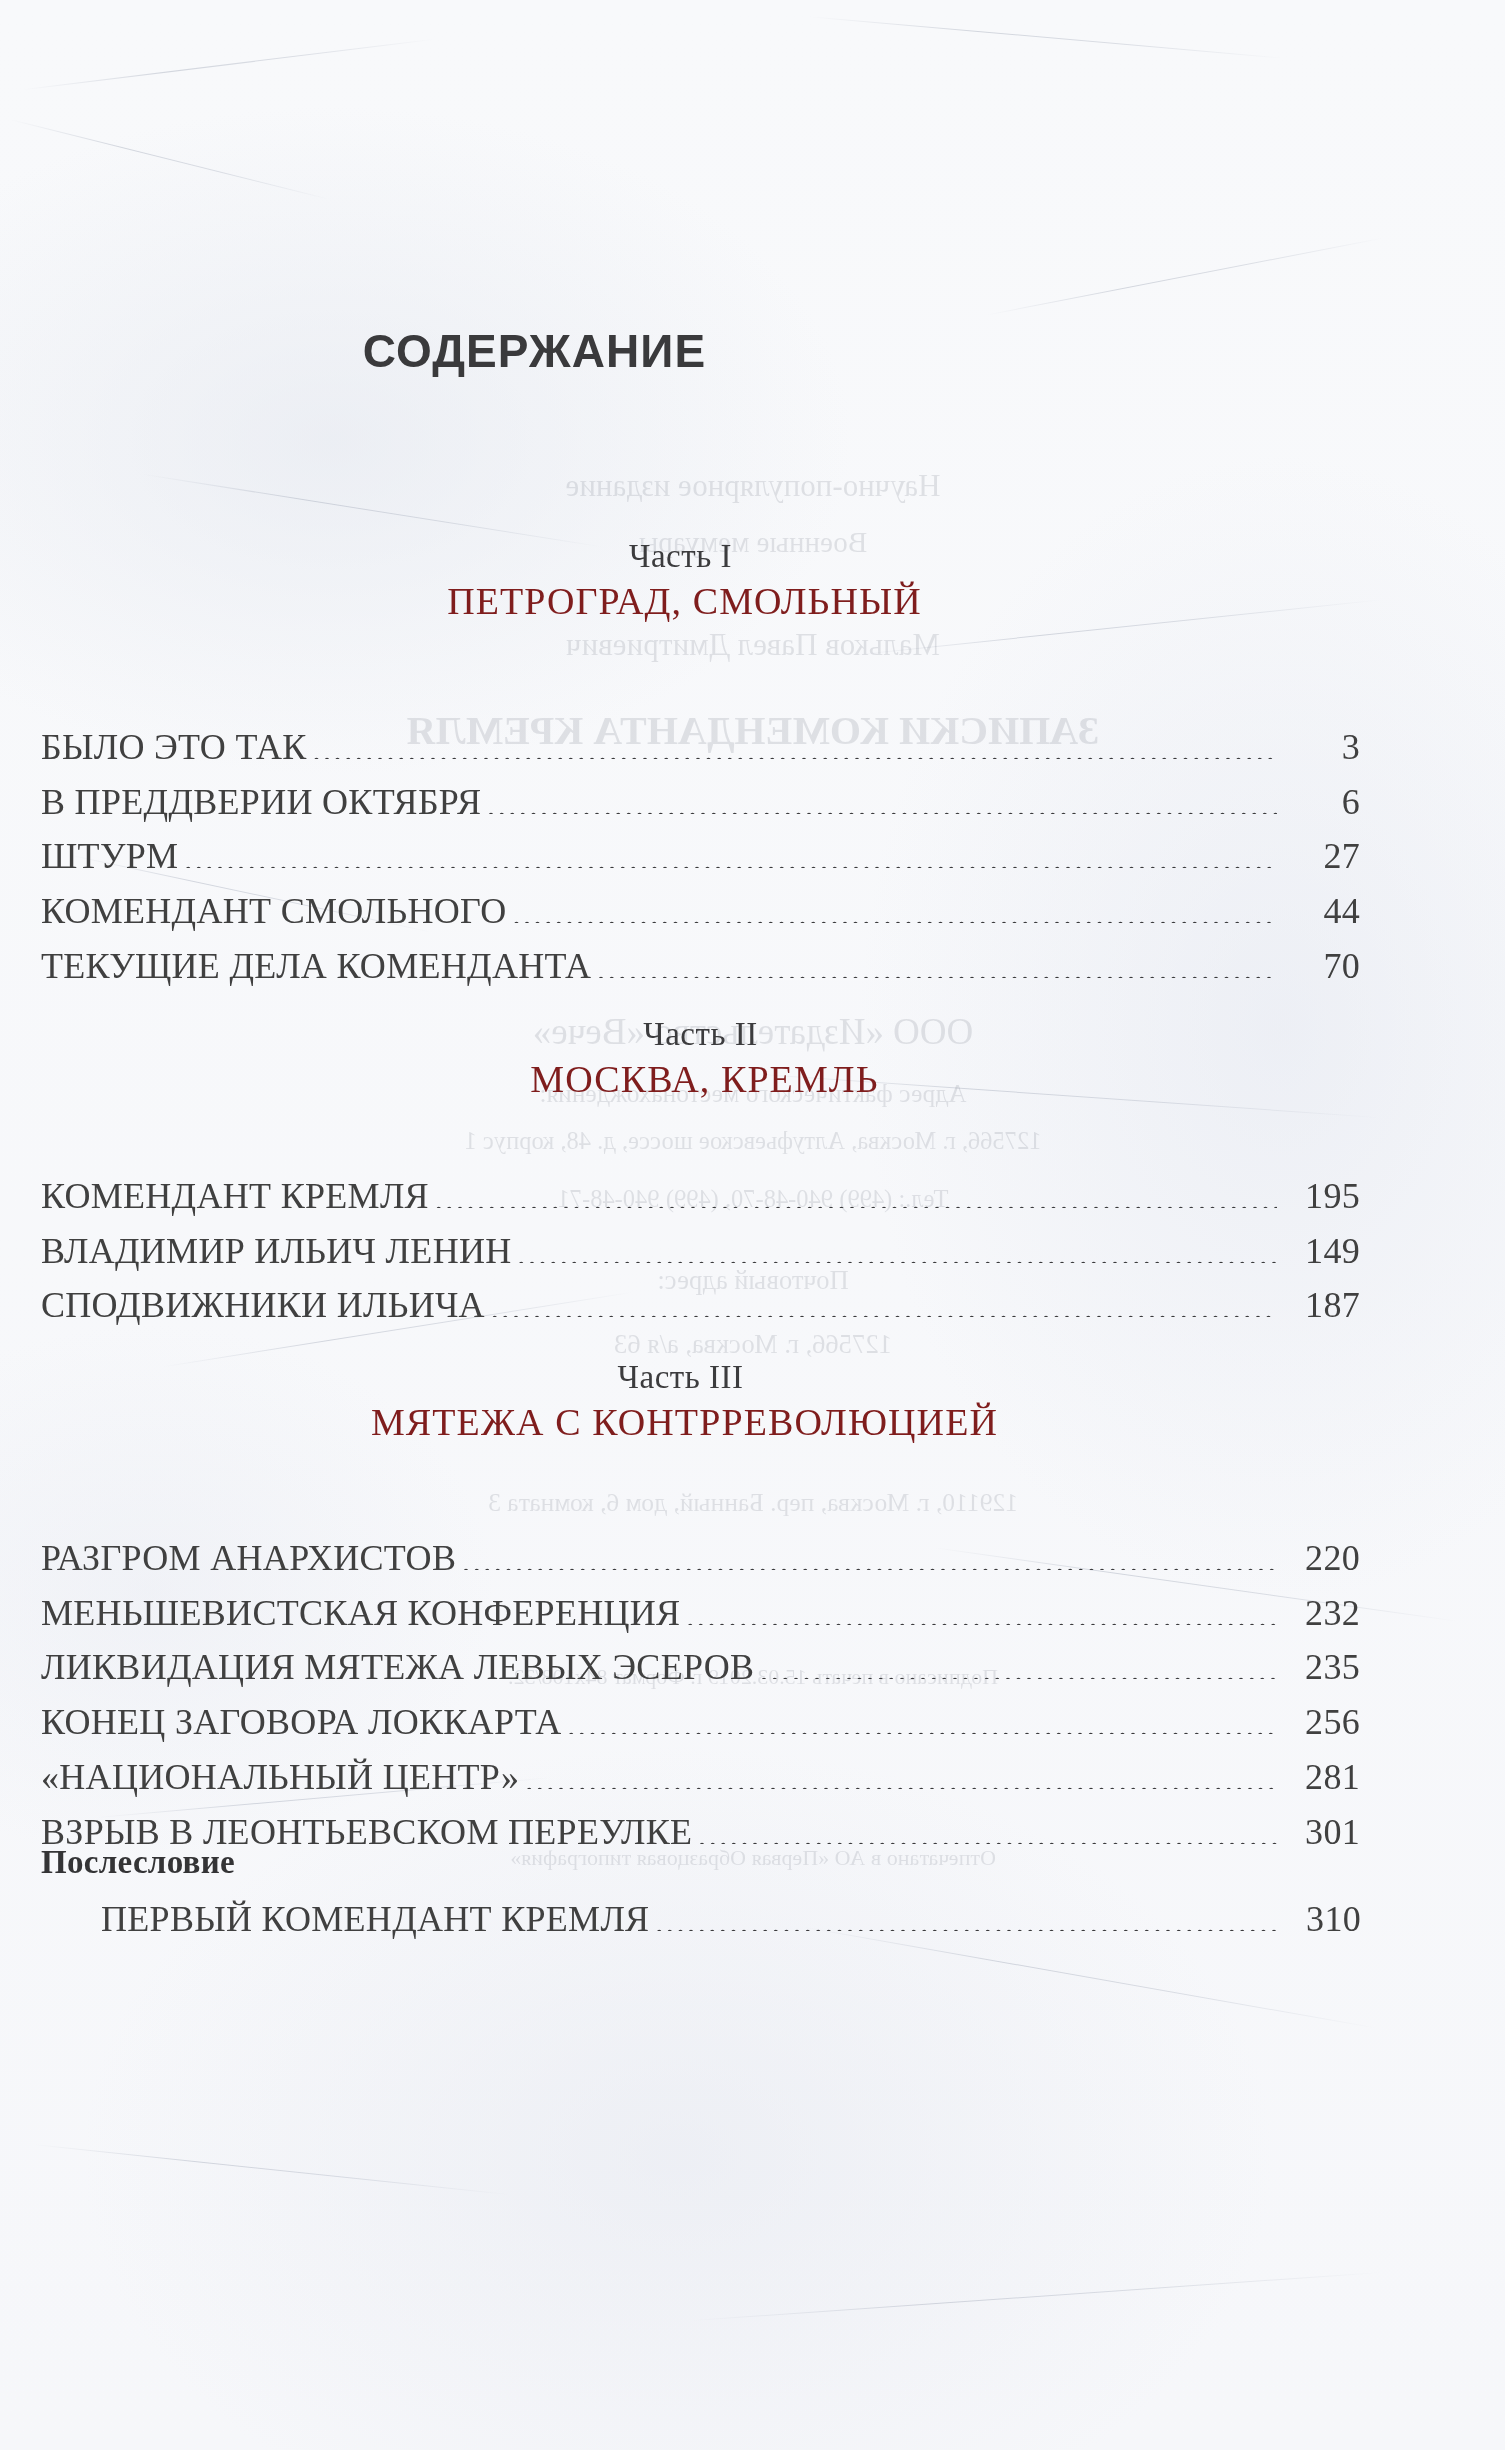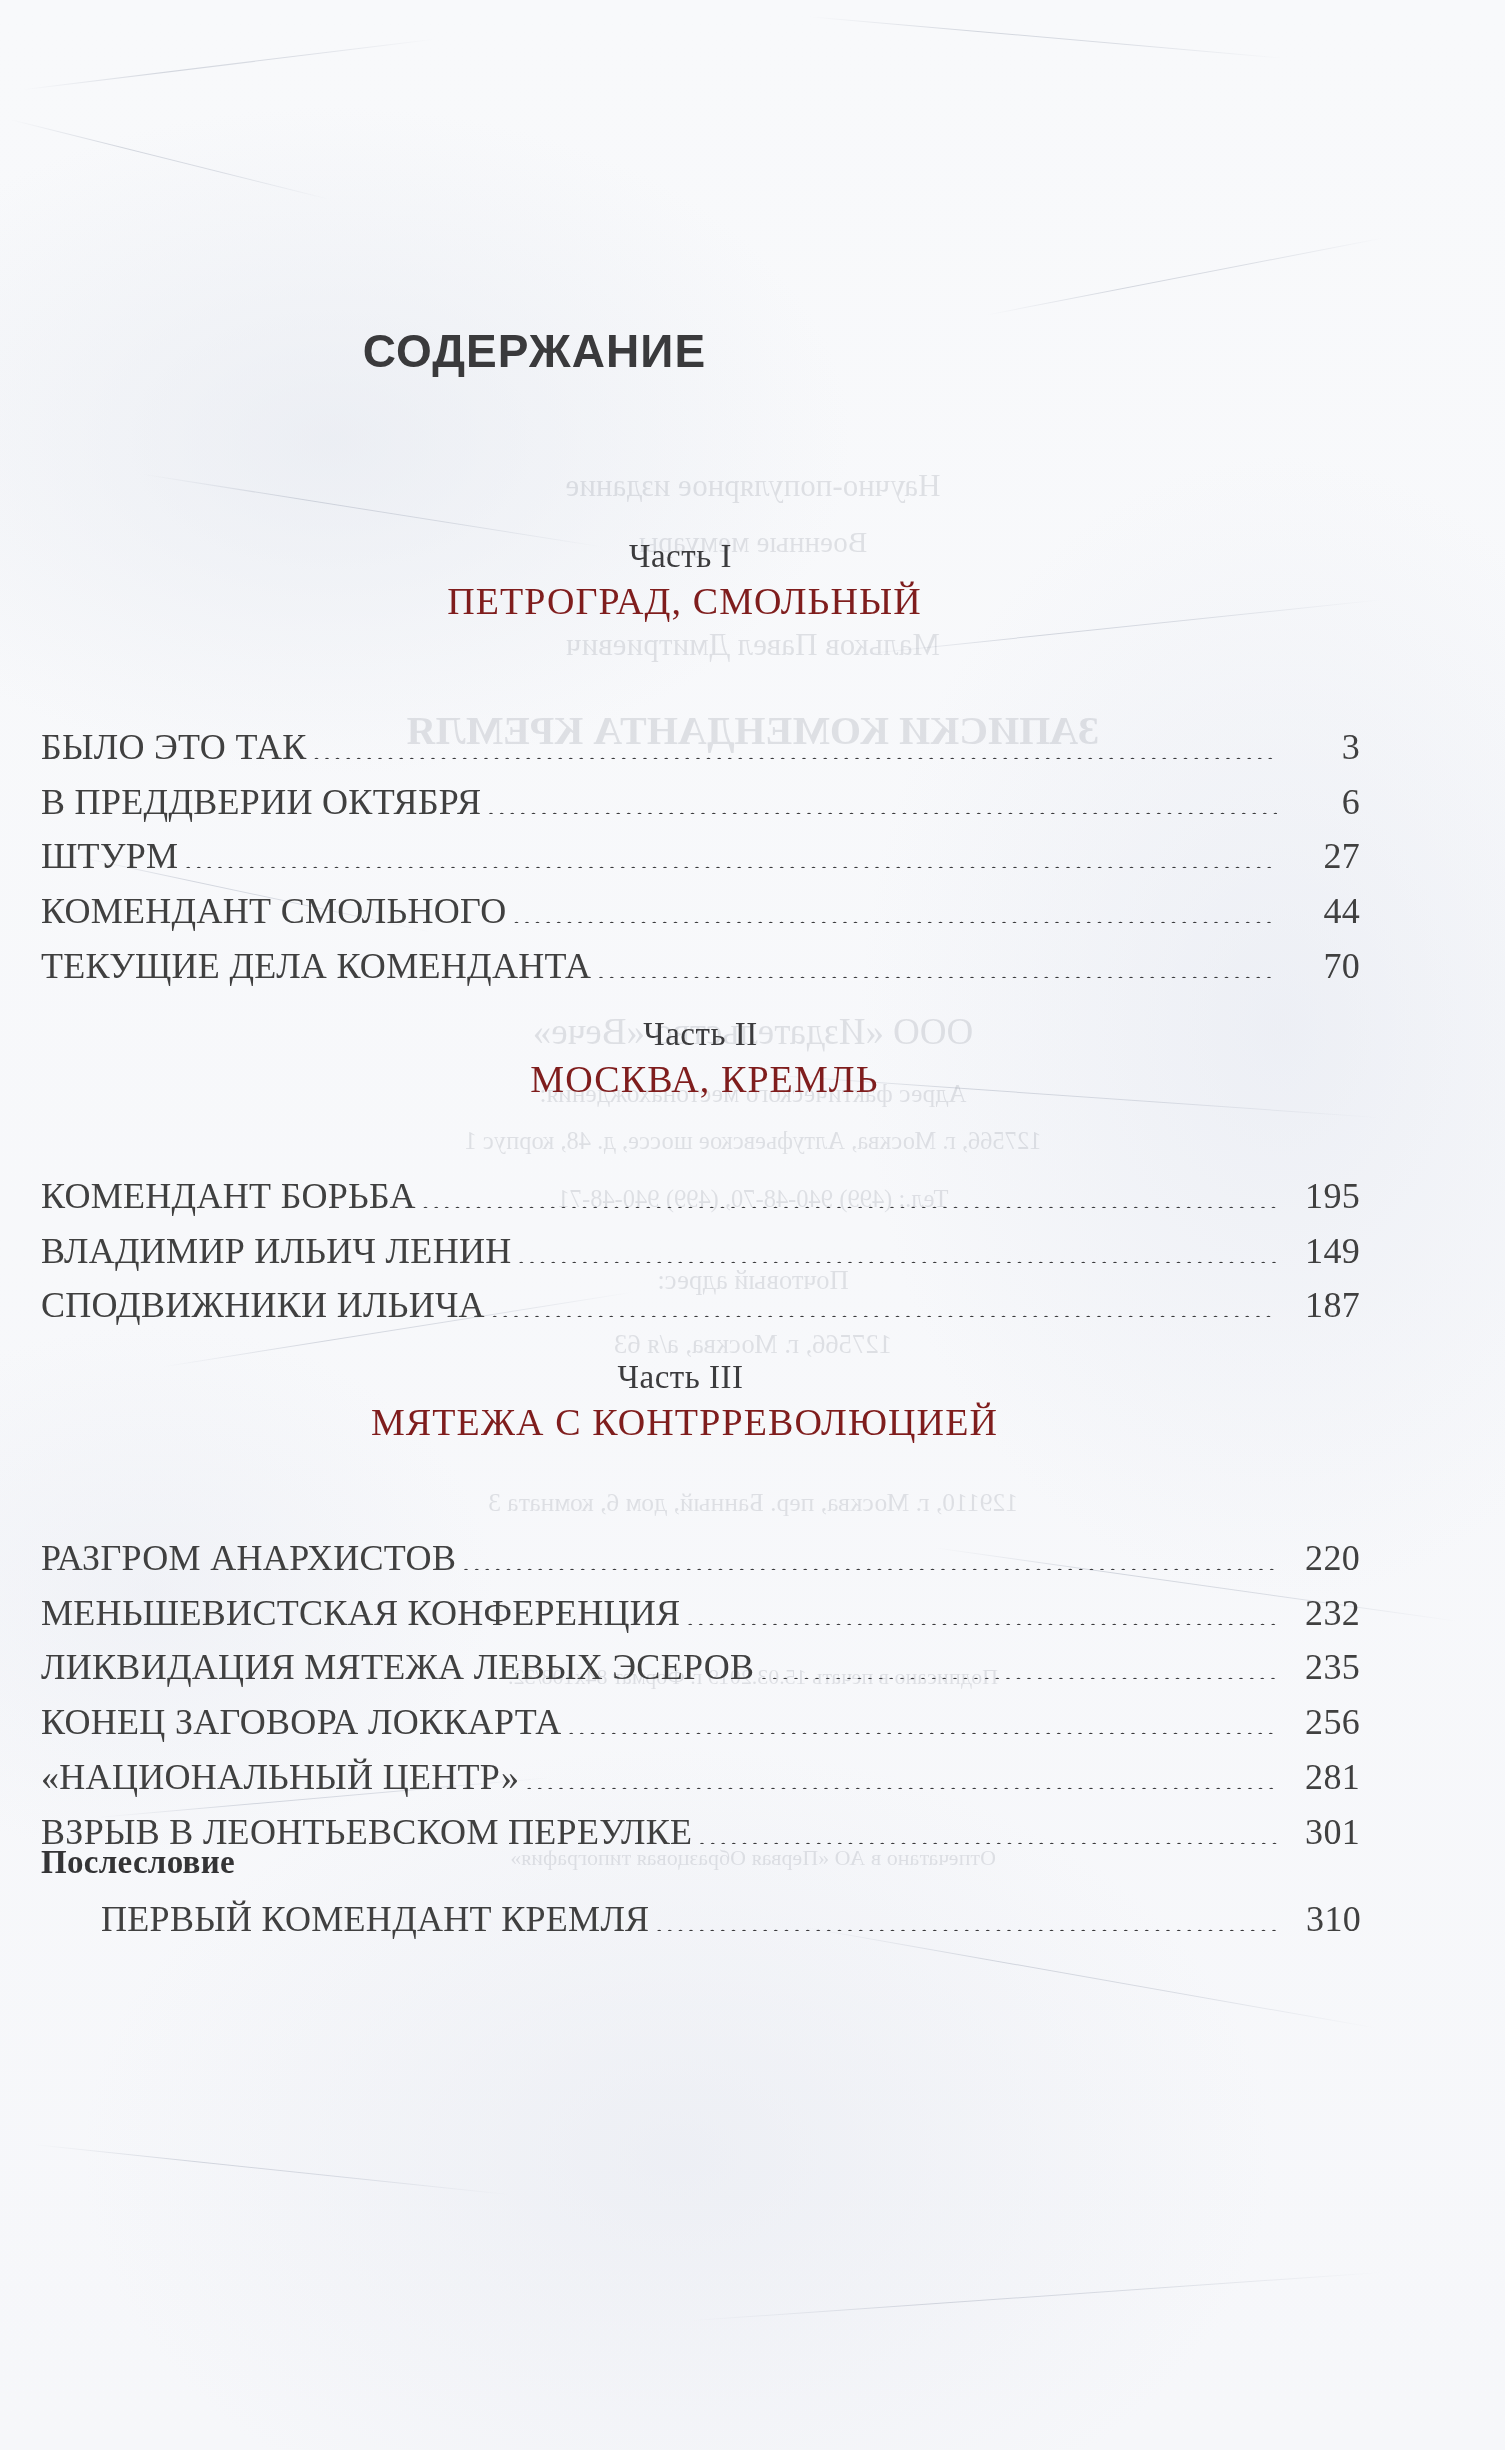--- a/index.html
+++ b/index.html
@@ -226,21 +226,21 @@
       </div>
     </div>
 
     <div class="part-block" style="top:1015px;margin-left:20px;">
       <div class="part-number">Часть II</div>
       <div class="part-name">МОСКВА, КРЕМЛЬ</div>
     </div>
 
     <div class="entries" style="top:1169px;">
       <div class="entry">
-        <span class="entry-title">КОМЕНДАНТ БОРЬБА</span>
+        <span class="entry-title">КОМЕНДАНТ КРЕМЛЯ</span>
         <span class="entry-leader"></span>
         <span class="entry-page">195</span>
       </div>
       <div class="entry">
         <span class="entry-title">ВЛАДИМИР ИЛЬИЧ ЛЕНИН</span>
         <span class="entry-leader"></span>
         <span class="entry-page">149</span>
       </div>
       <div class="entry">
         <span class="entry-title">СПОДВИЖНИКИ ИЛЬИЧА</span>

